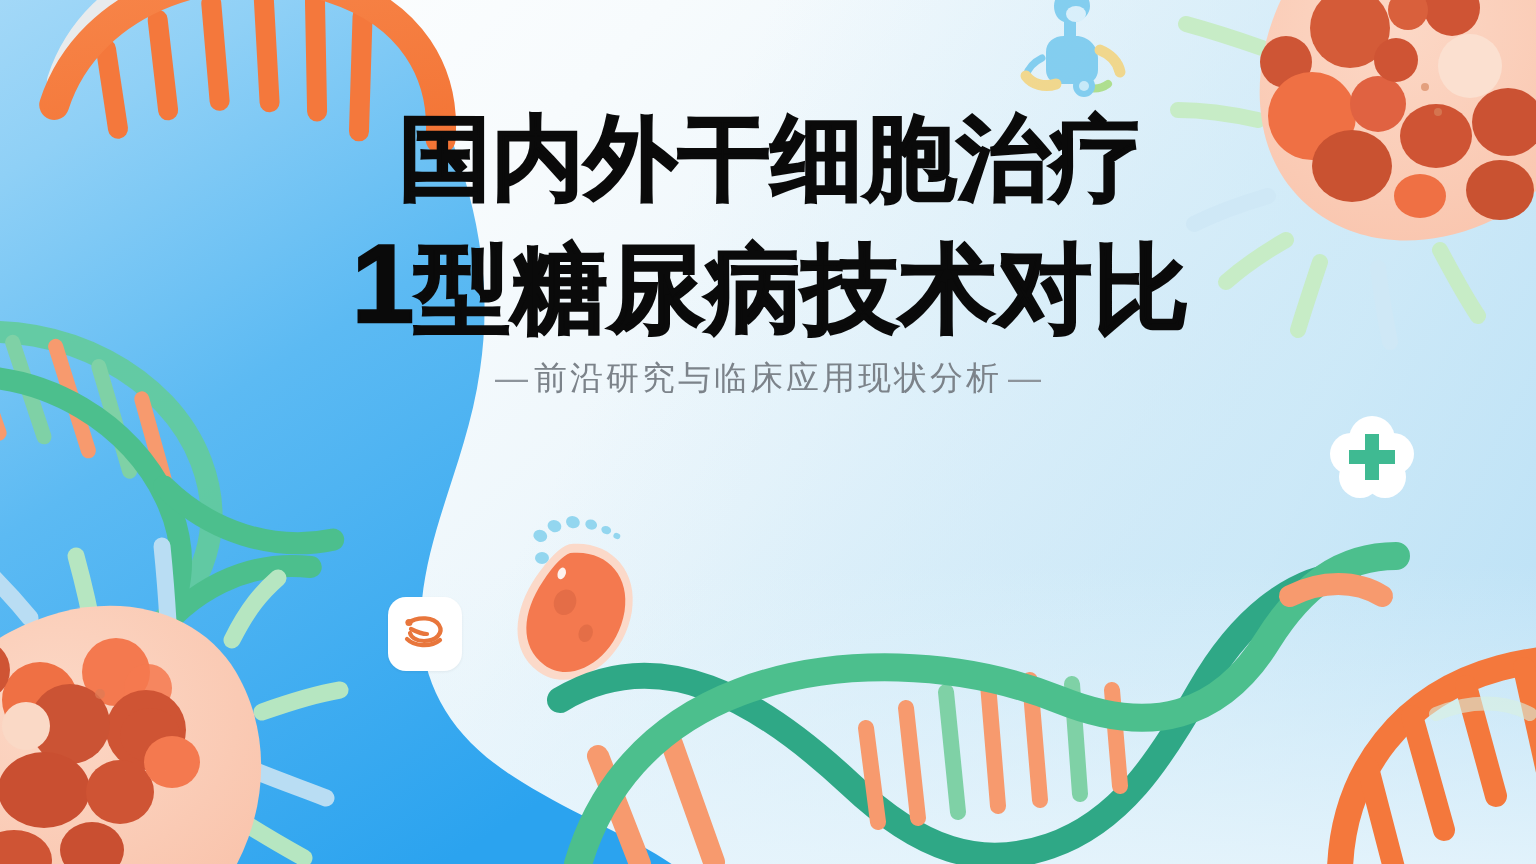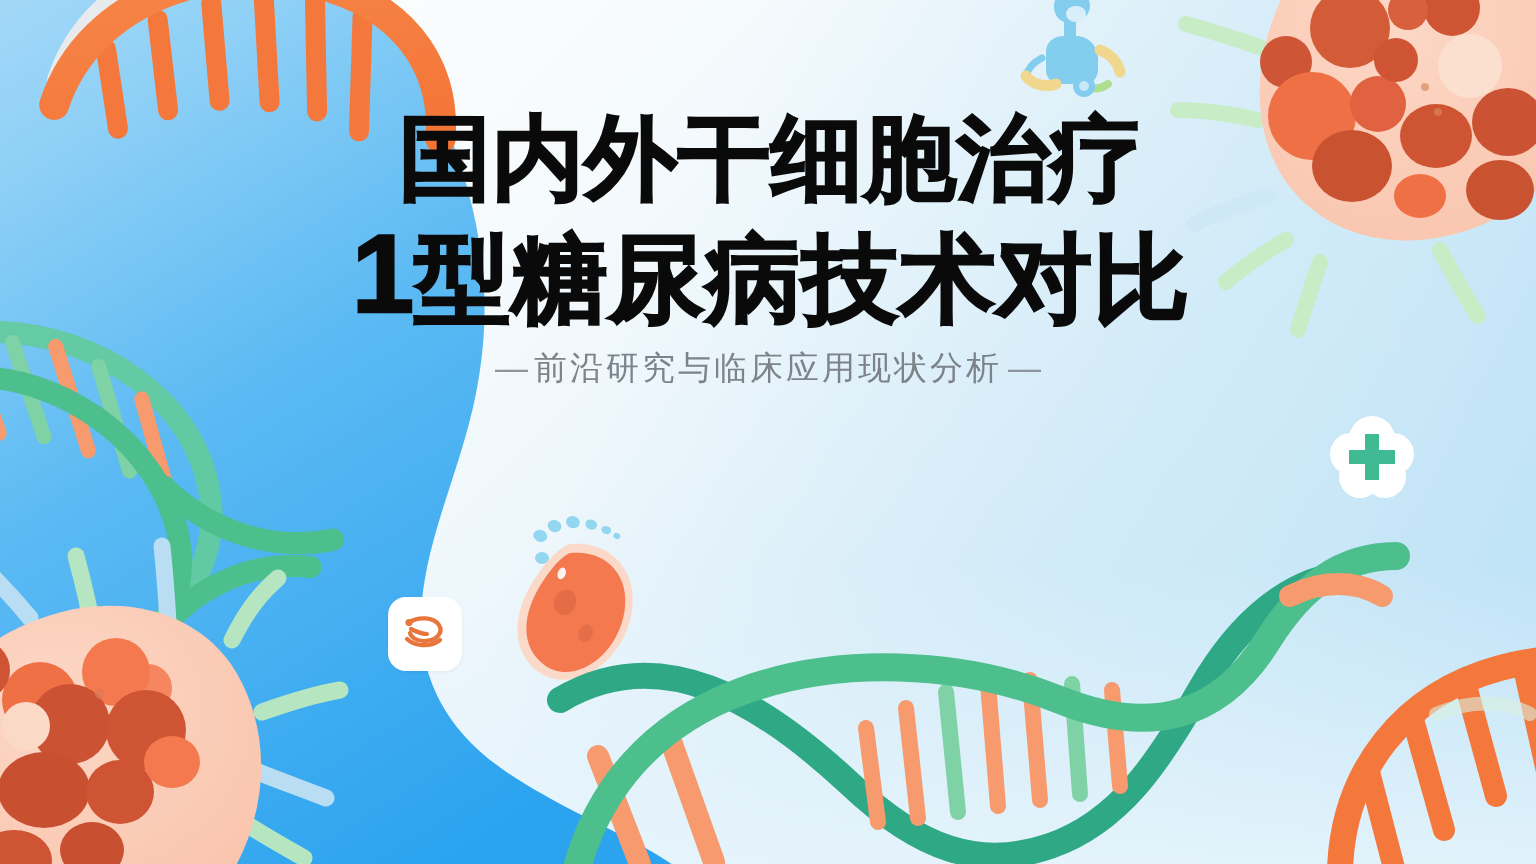--- a/index.html
+++ b/index.html
@@ -68,21 +68,21 @@
     line-height: 1.0;
     white-space: nowrap;
     -webkit-text-stroke: 2.2px #0a0a0a;
   }
   .title-line-1 {
     font-size: 92px;
     margin-left: 6px;
   }
   .title-line-2 {
     font-size: 96px;
-    margin-top: 14px;
+    margin-top: 24px;
     margin-left: 6px;
   }
   .title-num {
     font-size: 112px;
     letter-spacing: 0px;
     -webkit-text-stroke: 2.6px #0a0a0a;
   }
   .subtitle {
     margin-top: 16px;
     font-size: 33px;

